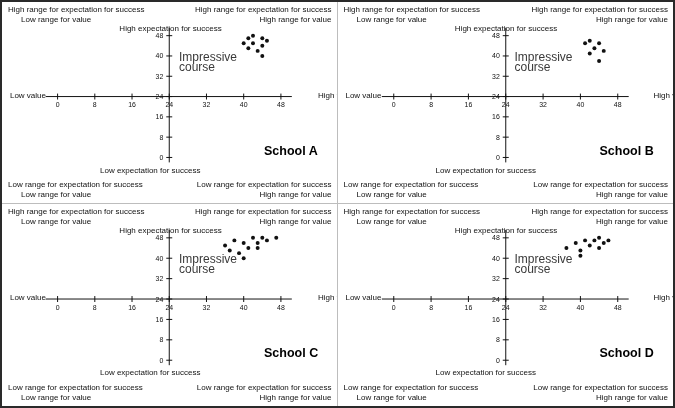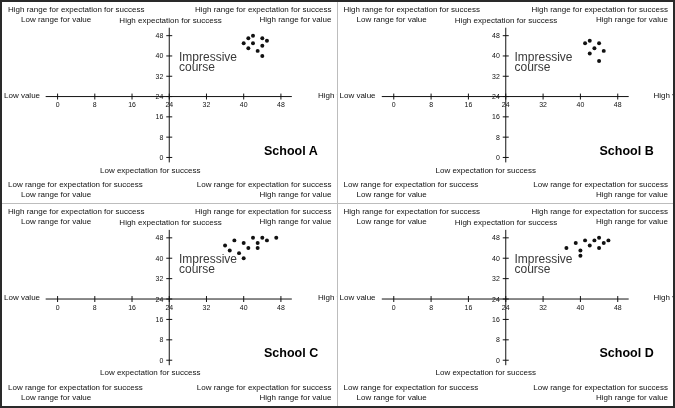--- a/index.html
+++ b/index.html
@@ -17,23 +17,23 @@
   svg.chart{position:absolute;left:0;top:0;width:100%;height:100%;}
   svg.chart text{font-family:"Liberation Sans", sans-serif;font-size:7px;fill:#111;}
   .corner{position:absolute;font-size:8px;line-height:10px;color:#111;white-space:nowrap;}
   .corner.tl{left:6px;top:3px;}
   .corner.tl .l2{margin-left:13px;}
   .corner.tr{right:5px;top:3px;text-align:right;}
   .corner.bl{left:6px;bottom:3px;}
   .corner.bl .l2{margin-left:13px;}
   .corner.br{right:5px;bottom:3px;text-align:right;}
   .ax{position:absolute;font-size:8px;color:#111;white-space:nowrap;}
-  .ax.top{left:98px;top:14px;width:141px;text-align:center;}
+  .ax.top{left:98px;top:22px;width:141px;text-align:center;}
   .ax.bottom{left:98px;top:164px;width:141px;text-align:left;}
-  .ax.left{left:2px;top:89px;width:42px;text-align:left;}
+  .ax.left{left:2px;top:89px;width:42px;text-align:right;}
   .ax.right{left:295px;top:89px;padding-left:21px;}
   .annotation{position:absolute;left:177px;top:51px;width:54px;font-size:12px;line-height:9.5px;color:#3a3a3a;}
   .school{position:absolute;left:262px;top:142px;font-size:12.5px;font-weight:bold;color:#000;white-space:nowrap;}
 </style>
 </head>
 <body>
 
 <div id="figure">
 
   <div class="panel p0">

